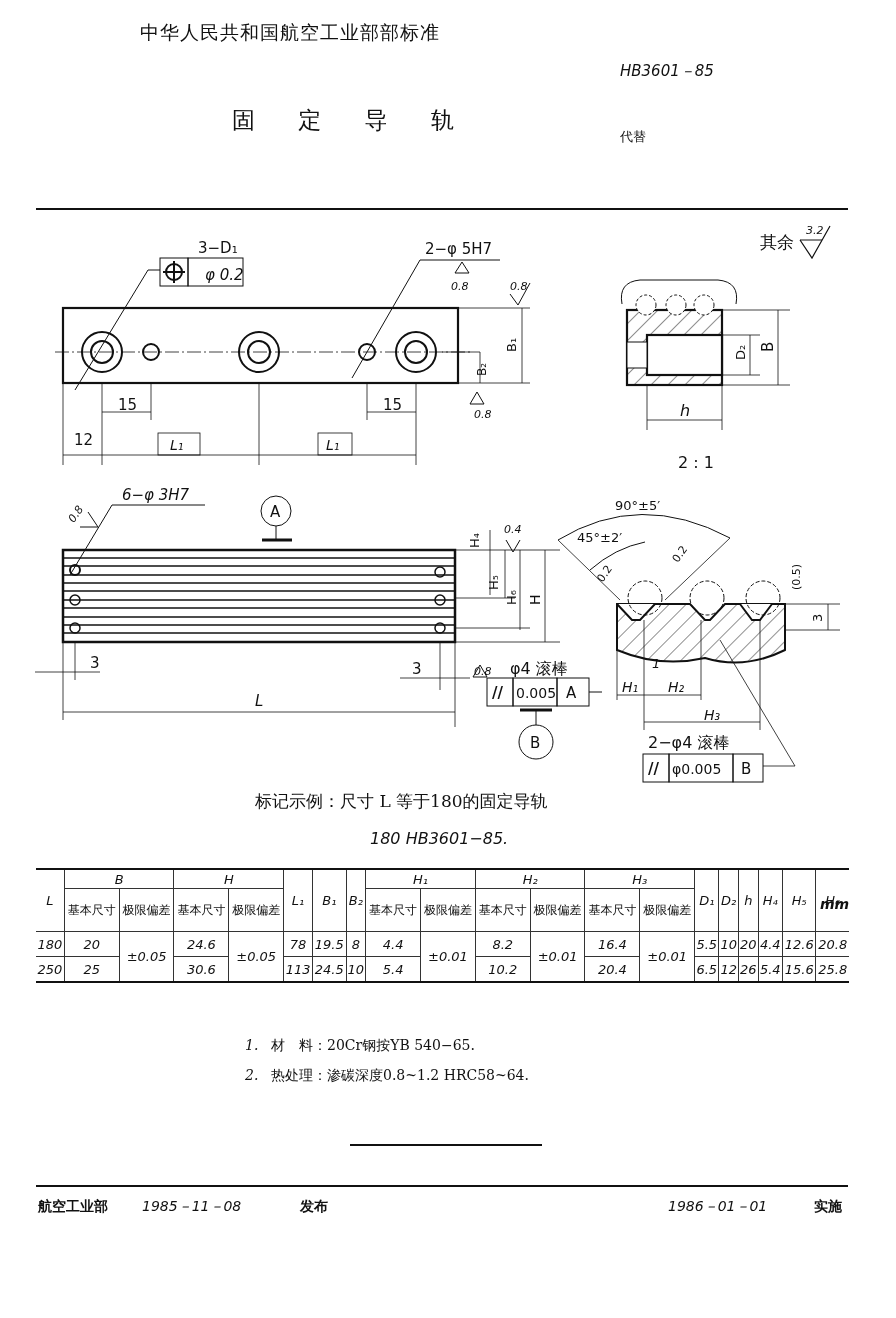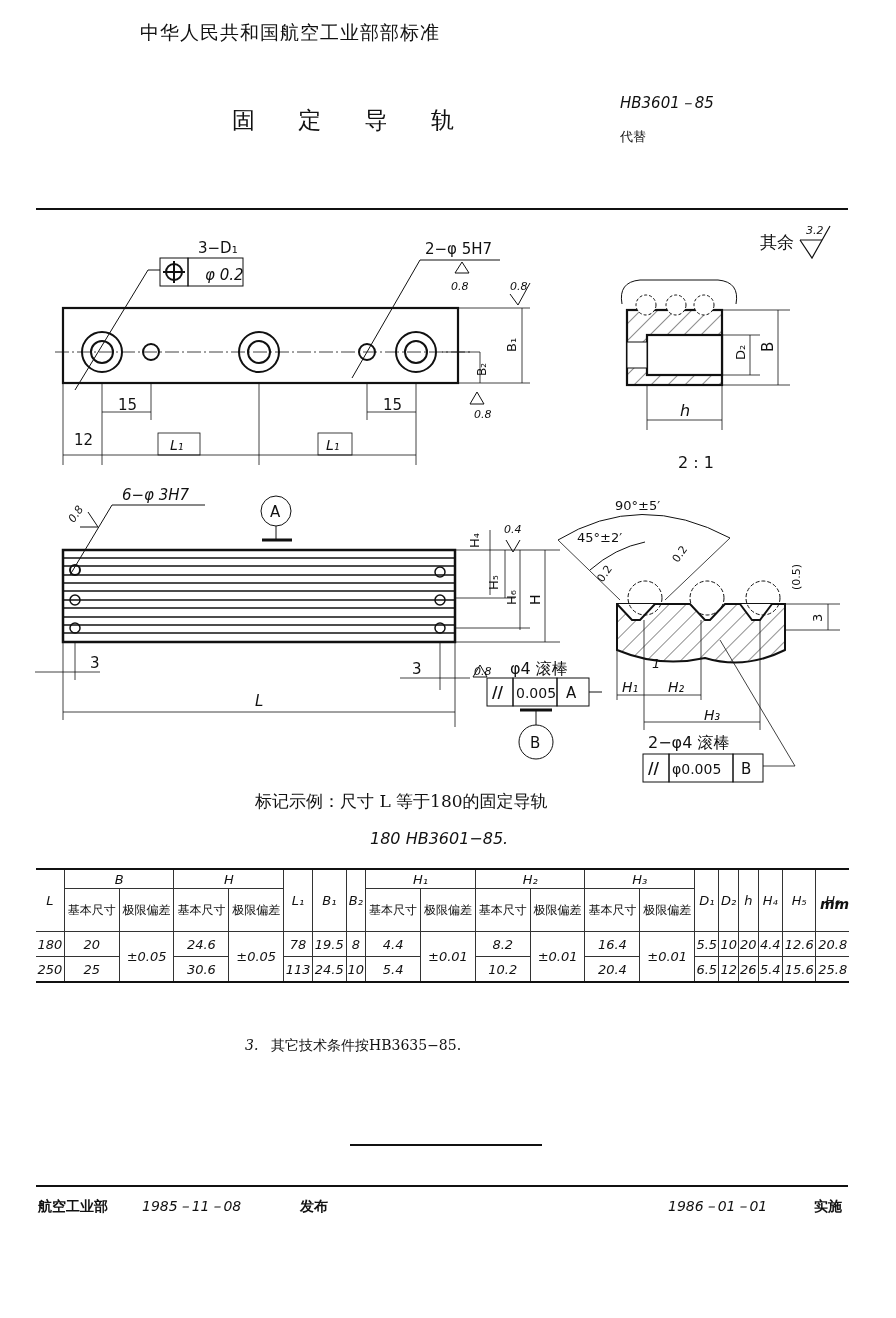--- a/index.html
+++ b/index.html
@@ -1,20 +1,20 @@
 <!DOCTYPE html>
 <html><head>
 <meta charset="utf-8">
 <style>
   html, body { margin:0; padding:0; background:#fff; }
   body { width:896px; height:1318px; position:relative; overflow:hidden;
          font-family:"DejaVu Sans","Liberation Sans",sans-serif; color:#111; }
   .abs { position:absolute; }
   .org { left:140px; top:20px; font-size:19px; font-weight:normal; letter-spacing:1px; }
-  .stdno { left:620px; top:62px; font-size:15px; font-style:italic;margin-top:32px; }
+  .stdno { left:620px; top:62px; font-size:15px; font-style:italic; }
   .title { left:232px; top:105px; font-size:23px; letter-spacing:18px; font-family:"DejaVu Serif",serif; }
   .replace { left:620px; top:128px; font-size:13px; }
   .rule-top { left:36px; top:208px; width:812px; height:2px; background:#111; }
   svg.drawing { position:absolute; left:0; top:210px; }
   .example1 { left:255px; top:790px; font-size:17px; font-family:"DejaVu Serif",serif; }
   .example2 { left:370px; top:829px; font-size:16px; font-style:italic; }
   .unit { left:820px; top:896px; font-size:14px; font-style:italic; font-weight:bold; }
   table.spec { position:absolute; left:36px; top:868px; width:813px; border-collapse:collapse;
                font-size:13px; font-style:italic; }
   table.spec td { border:1px solid #333; text-align:center; padding:0; height:22px; }
@@ -317,21 +317,22 @@
     <td>12</td>
     <td>26</td>
     <td>5.4</td>
     <td>15.6</td>
     <td>25.8</td>
   </tr>
 </tbody>
   </table>
 
 <div class="abs notes">
-  <div><span class="n">3.</span><span>其它技术条件按HB3635−85.</span></div>
+  <div><span class="n">1.</span><span>材　料：20Cr钢按YB 540−65.</span></div>
+  <div><span class="n">2.</span><span>热处理：渗碳深度0.8~1.2 HRC58~64.</span></div>
 </div>
 <div class="abs short-rule"></div>
 
 <div class="abs rule-bot"></div>
 <div class="abs foot" style="left:38px;"><b>航空工业部</b></div>
 <div class="abs foot" style="left:142px;"><i>1985－11－08</i></div>
 <div class="abs foot" style="left:300px;"><b>发布</b></div>
 <div class="abs foot" style="left:648px;margin-left:20px;"><i>1986－01－01</i></div>
 <div class="abs foot" style="left:814px;"><b>实施</b></div>
 

